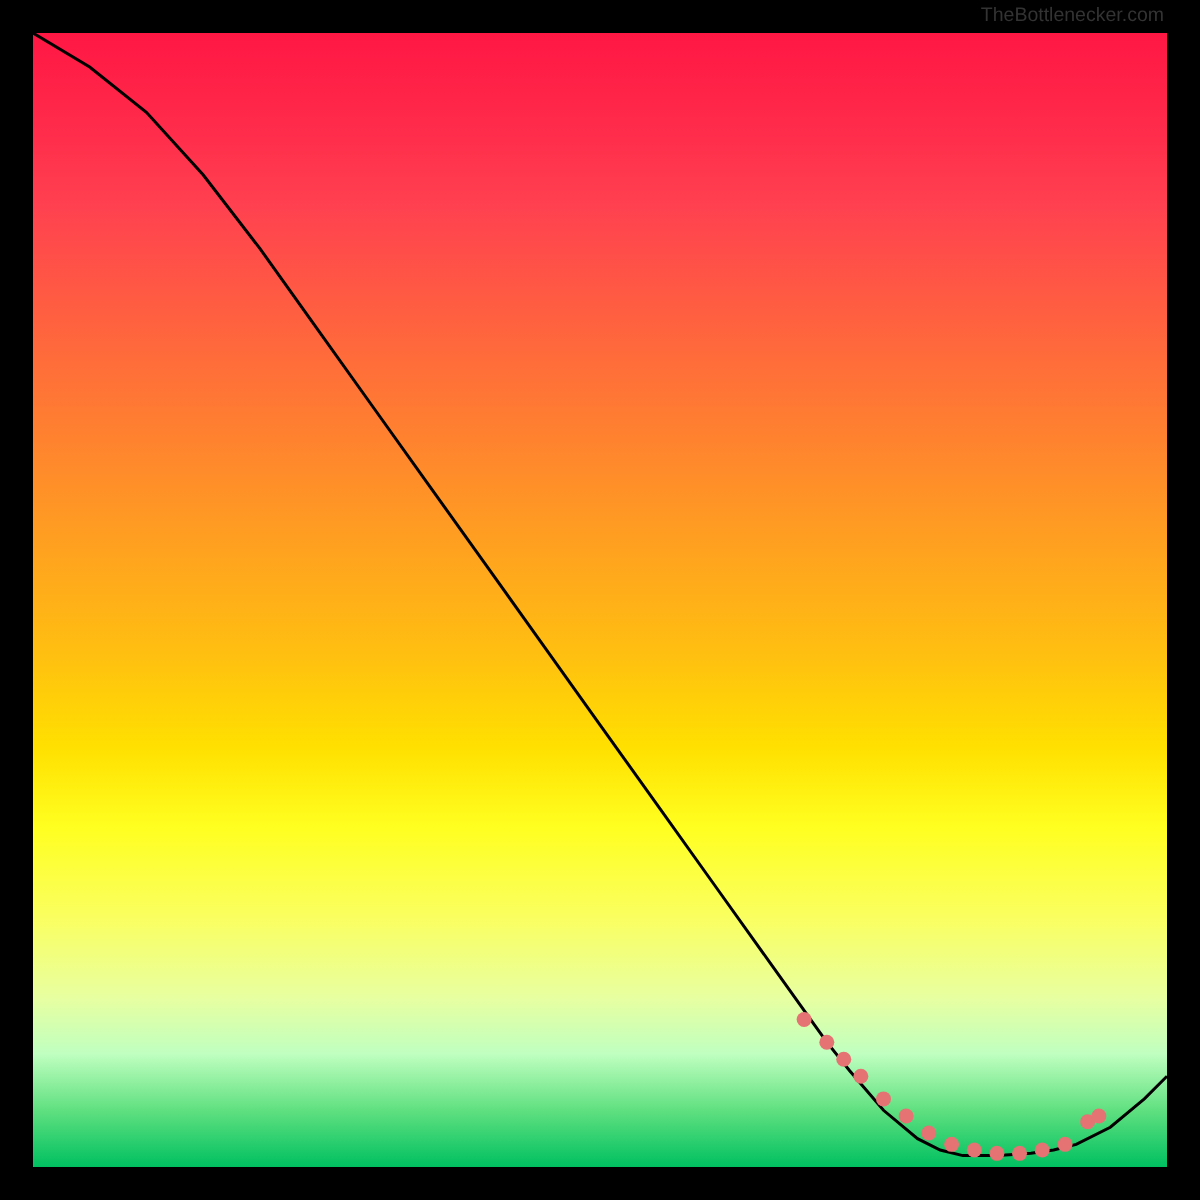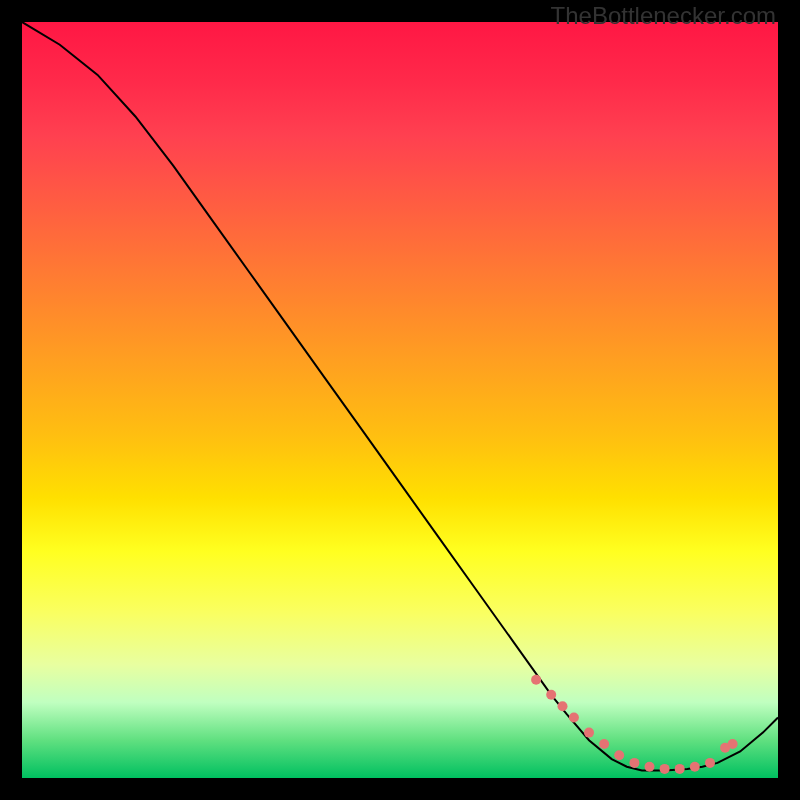--- a/index.html
+++ b/index.html
@@ -31,21 +31,21 @@
       #e8ffa0 85%,
       #c0ffc0 90%,
       #60e080 95%,
       #00c060 100%
     );
   }
   .watermark {
     position: absolute;
     top: 2px;
     right: 24px;
-    font-size: 24px;
+    font-size: 13px;
     color: #333;
     font-weight: 500;
     z-index: 10;
   }
   svg.curve {
     position: absolute;
     left: 0; top: 0;
     width: 100%; height: 100%;
     z-index: 5;
   }

